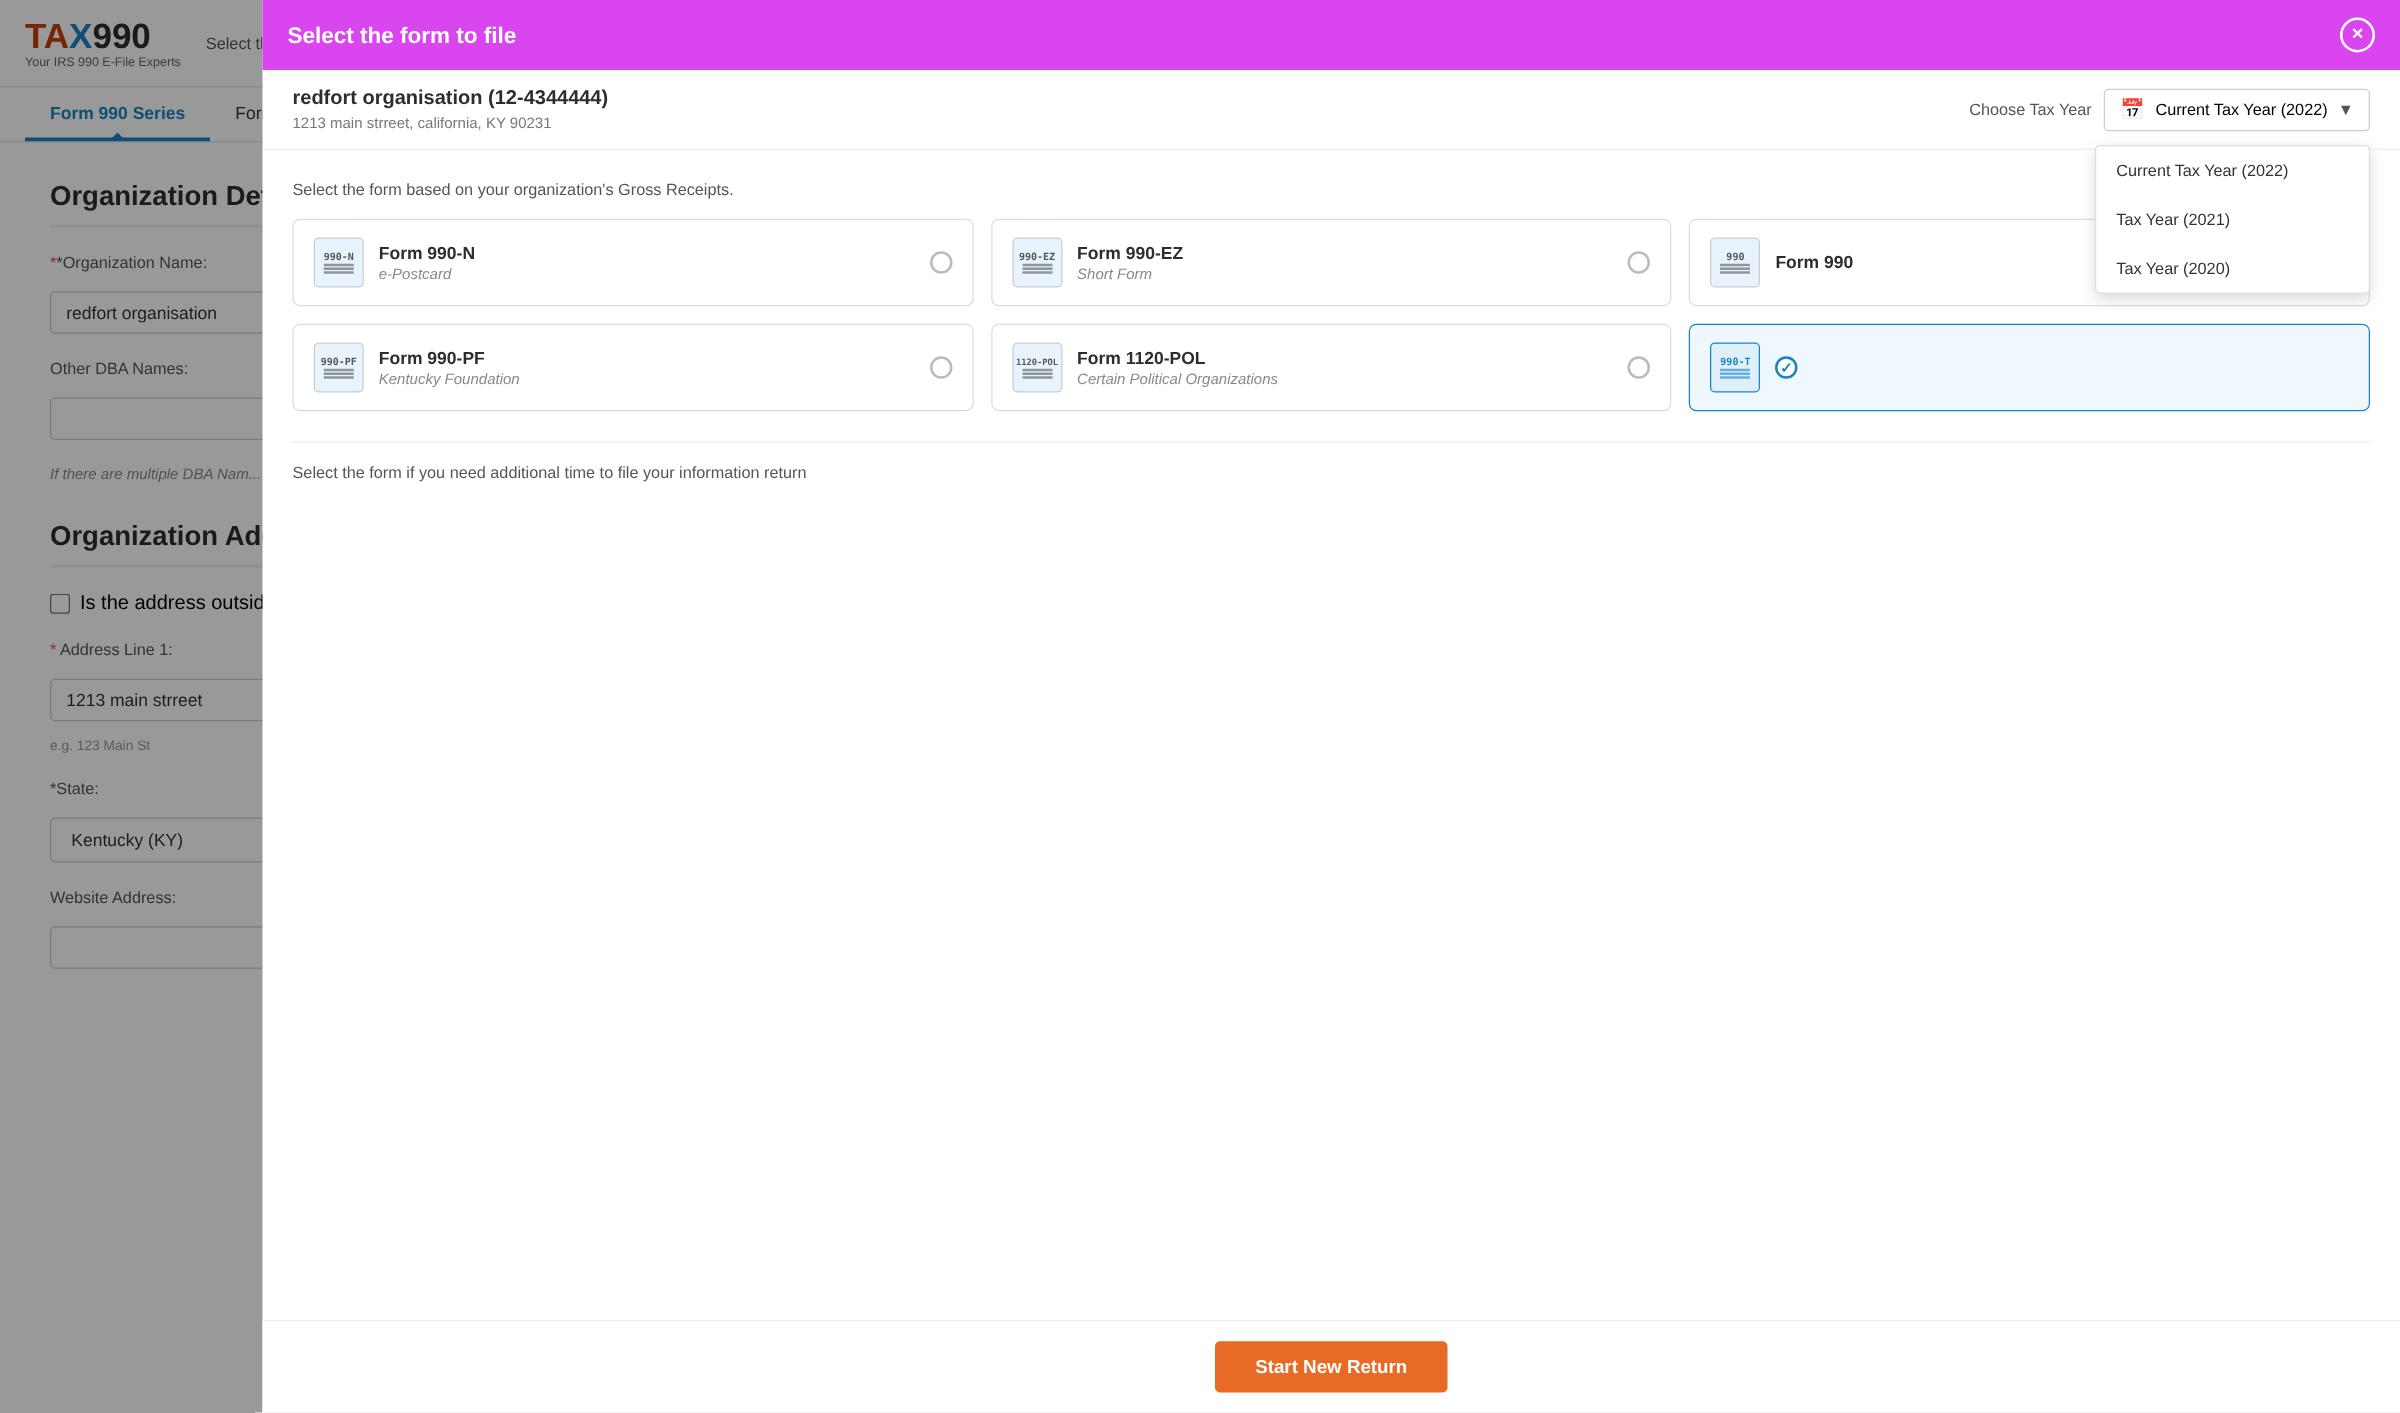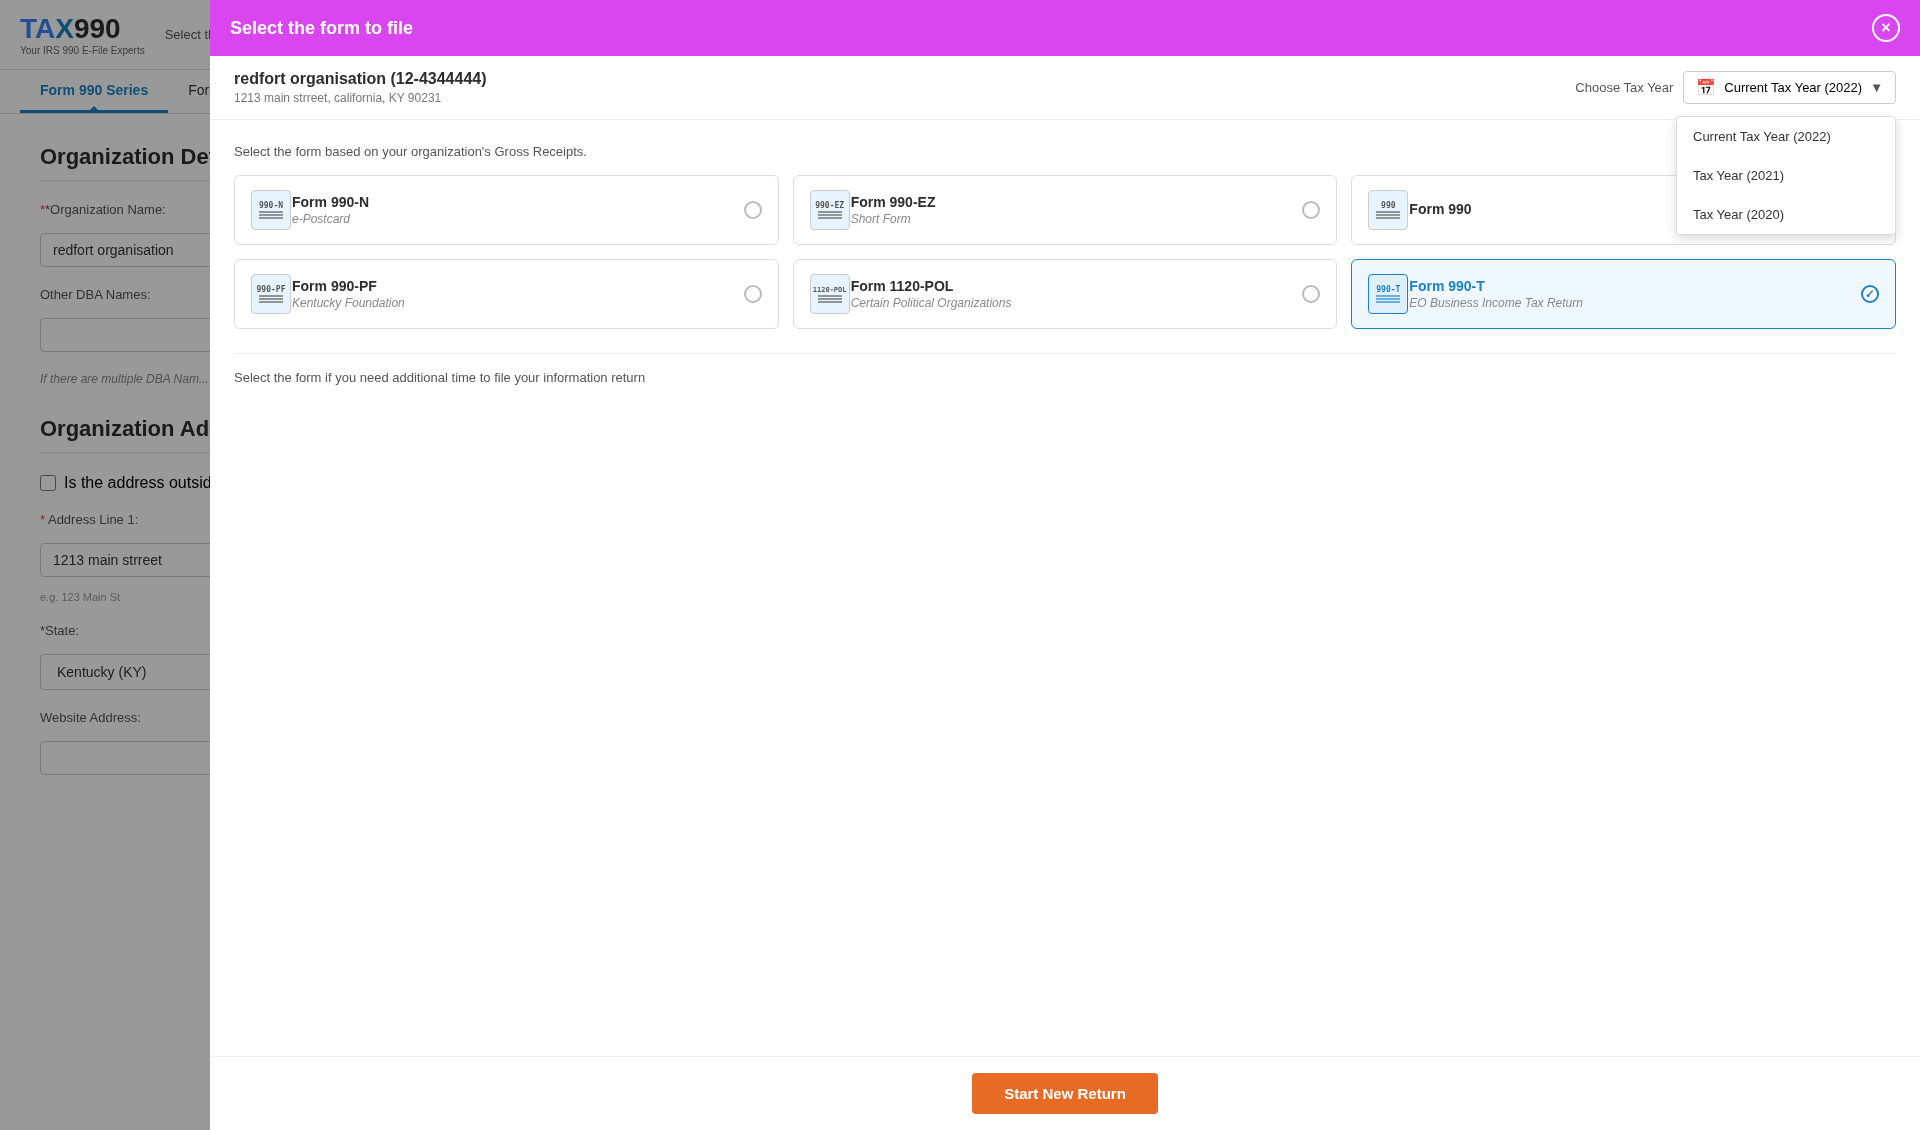--- a/index.html
+++ b/index.html
@@ -25,21 +25,21 @@
     .logo-area {
       display: flex;
       flex-direction: column;
       align-items: flex-start;
     }
     .logo-text {
       font-size: 28px;
       font-weight: bold;
       color: #2d2d2d;
     }
-    .logo-text span.tax { color: #3b82f6; }
+    .logo-text span.tax { color: #c2410c; }
     .logo-text span.num { color: #1a82c4; }
     .logo-tagline {
       font-size: 10px;
       color: #666;
     }
 
     
     .tabs {
       display: flex;
       border-bottom: 1px solid #ddd;
@@ -245,21 +245,21 @@
       grid-template-columns: repeat(3, 1fr);
       gap: 14px;
       margin-bottom: 24px;
     }
     .form-card {
       border: 1px solid #ddd;
       border-radius: 6px;
       padding: 14px 16px;
       display: flex;
       align-items: center;
-      gap: 1px;
+      gap: 12px;
       cursor: pointer;
       background: #fff;
       transition: border-color 0.2s;
     }
     .form-card.selected {
       border-color: #1a82c4;
       background: #f0f8ff;
     }
     .form-card-icon {
       width: 40px;
@@ -582,24 +582,20 @@
 
       <div class="form-card selected">
         <div class="form-card-icon blue-bg">
           <div class="icon-doc">
             <span class="label" style="color:#1a82c4;">990-T</span>
             <div class="line" style="background:#1a82c4;"></div>
             <div class="line" style="background:#1a82c4;"></div>
             <div class="line" style="background:#1a82c4;"></div>
           </div>
         </div>
-        <div class="form-card-text">
-          <div class="form-card-name blue">Form 990-T</div>
-          <div class="form-card-desc">EO Business Income Tax Return</div>
-        </div>
         <div class="form-card-radio checked"></div>
       </div>
     </div>
 
     <hr style="border: none; border-top: 1px solid #eee; margin-bottom: 16px;">
     <div class="extension-section">
       <div class="section-subtitle">Select the form if you need additional time to file your information return</div>
     </div>
   </div>
 

